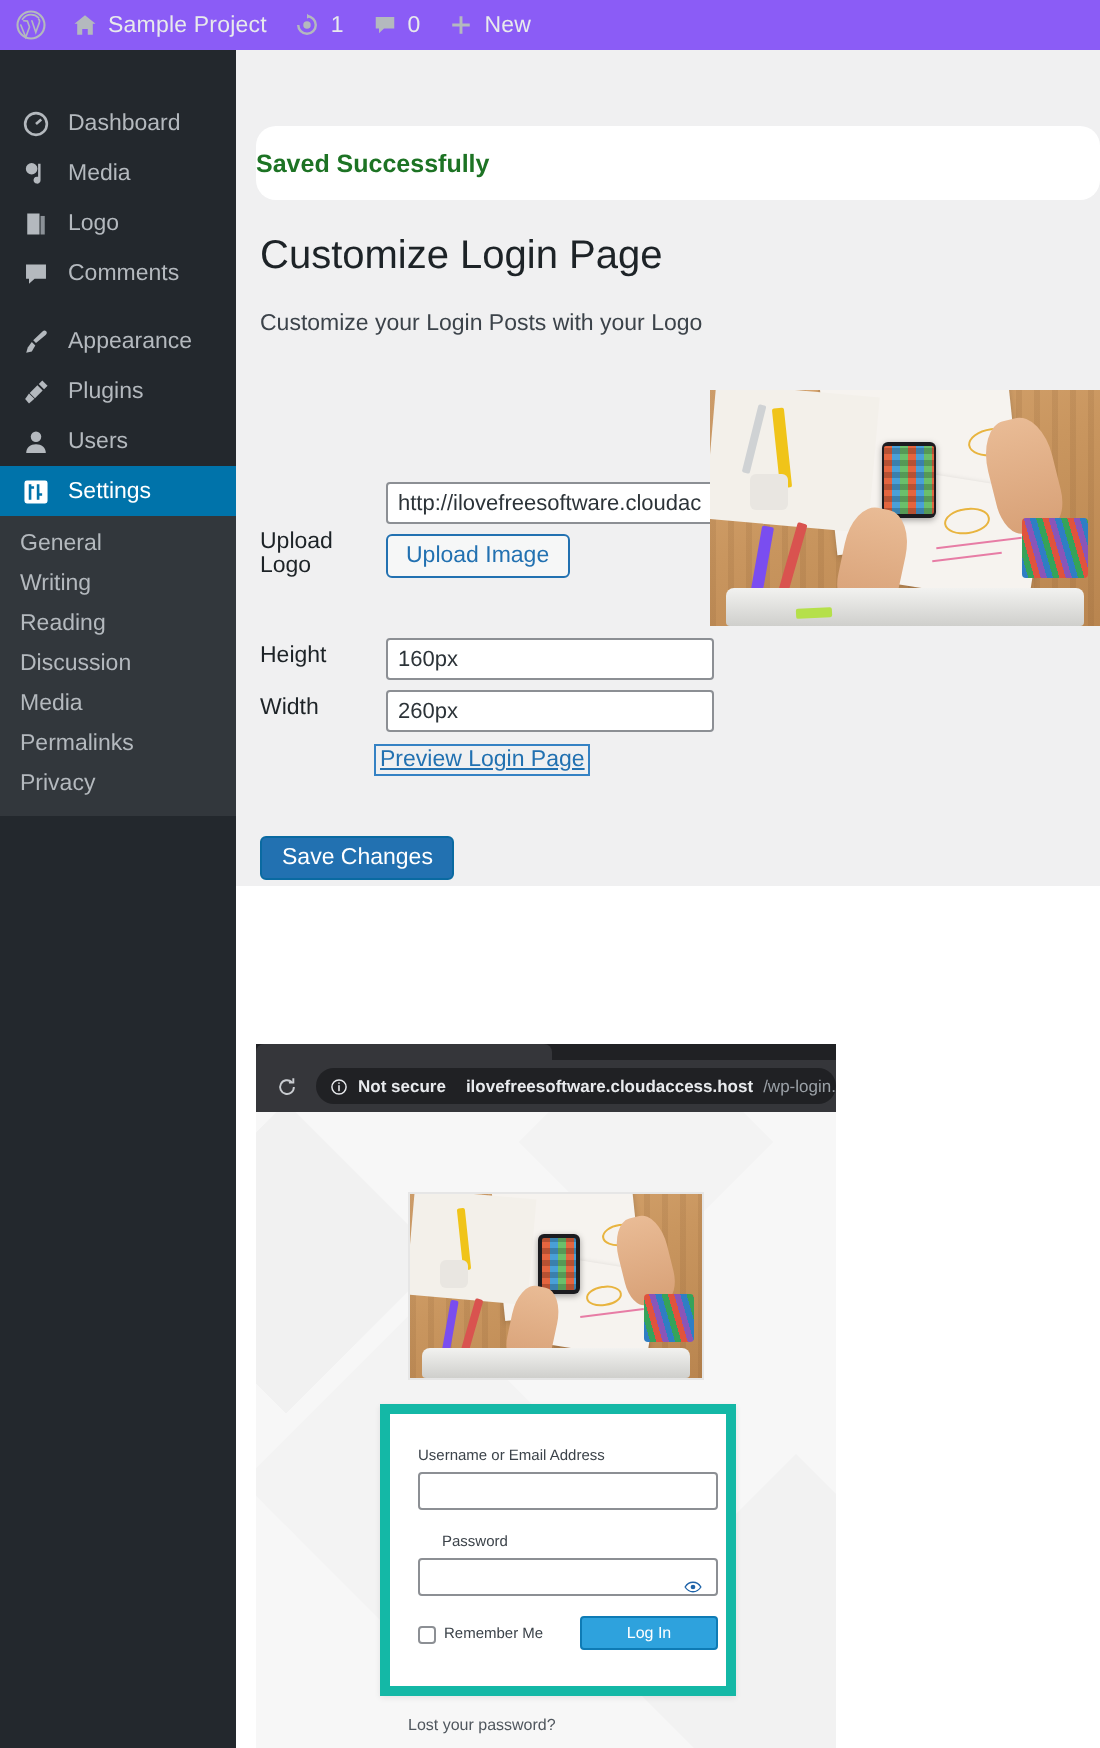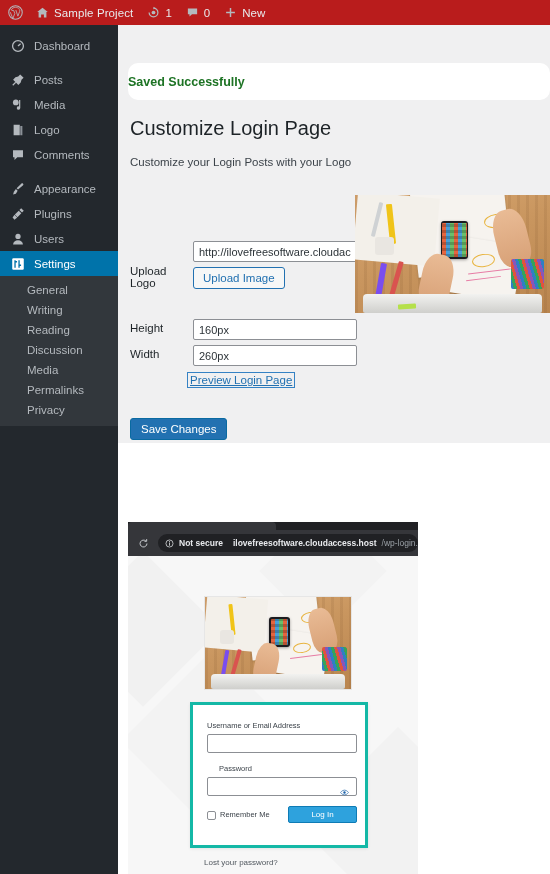--- a/index.html
+++ b/index.html
@@ -8,21 +8,21 @@
     width: 550px; height: 874px;
     background: #ffffff;
     font-family: "Liberation Sans", sans-serif;
     overflow: hidden;
   }
   #page { position: relative; width: 550px; height: 874px; background:#fff; }
 
   
   .adminbar {
     position:absolute; left:0; top:0; width:550px; height:25px;
-    background:#b91c1c; color:#b4b9be;
+    background:#8b5cf6; color:#b4b9be;
     display:flex; align-items:flex-end; font-size:11px;
   }
   .ab-item { display:flex; align-items:center; height:25px; padding:0 7px; gap:5px; color:#b4b9be; }
   .ab-wp { padding-left:8px; padding-right:6px; }
   .wp-logo-svg { display:block; }
   .ab-label { font-size:11.5px; color:#e8eaec; letter-spacing:.1px; }
   .ab-count { font-size:11.5px; color:#e8eaec; }
   .ab-icon { display:flex; align-items:center; justify-content:center; }
 
   
@@ -36,21 +36,21 @@
   }
   .menu-item.sep { margin-top:9px; }
   .menu-item .mi-ico { width:16px; height:16px; display:flex; align-items:center; justify-content:center; flex:0 0 16px; }
   .menu-item.current { background:#0073aa; color:#fff; }
   .menu-item.current .arrow {
     position:absolute; right:-8px; top:50%; transform:translateY(-50%);
     width:0;height:0;border-top:8px solid transparent;border-bottom:8px solid transparent;
     border-right:8px solid #f0f0f1;
   }
   .submenu { background:#32373c; padding:4px 0 6px; }
-  .submenu-item { display:block; padding:4px 0 4px 10px; font-size:11.5px; color:#b4b9be;margin-left:17px; }
+  .submenu-item { display:block; padding:4px 0 4px 10px; font-size:11.5px; color:#b4b9be; }
 
   
   .content {
     position:absolute; left:118px; top:25px; width:432px; height:418px;
     background:#f0f0f1;
   }
   .notice {
     position:absolute; left:10px; top:38px; width:422px; height:37px;
     background:#ffffff; display:flex; align-items:center; border-radius:10px;
   }
@@ -169,21 +169,21 @@
     position:absolute; left:0; top:34px; width:290px; height:318px;
     background:#f7f7f7; overflow:hidden;
   }
   .bgshape { position:absolute; background:#f1f1f1; }
   .login-logo {
     position:absolute; left:76px; top:40px; width:148px; height:94px;
     border:1px solid #e6e6e6; background:#fff;
   }
   .login-form {
     position:absolute; left:62px; top:146px; width:178px; height:146px;
-    background:#fff; border:3px solid #14b8a6;
+    background:#fff; border:5px solid #14b8a6;
     box-shadow:0 1px 3px rgba(0,0,0,.08);
   }
   .lf-label { position:absolute; font-size:7.5px; color:#3c434a; }
   .lf-input {
     position:absolute; left:14px; width:150px; height:19px;
     border:1px solid #8c8f94; background:#fff; border-radius:2px;
   }
   .eye { position:absolute; right:7px; top:5px; }
   .cb {
     position:absolute; left:14px; width:9px; height:9px;
@@ -240,39 +240,30 @@
         <svg width="13" height="13" viewBox="0 0 16 16" aria-hidden="true">
           <path d="M7.1 2.6h1.8v4.5h4.5v1.8H8.9v4.5H7.1V8.9H2.6V7.1h4.5z" fill="#b4b9be"></path>
         </svg>
       </span>
       <span class="ab-label">New</span>
     </div>
   </div>
 
   <div class="sidebar">
 
-    <div class="menu-item" style="margin-top:8px;">
+    <div class="menu-item" style="margin-top:24px;">
       <span class="mi-ico">
         <svg width="14" height="14" viewBox="0 0 16 16">
             <circle cx="8" cy="8" r="6.2" fill="none" stroke="#b4b9be" stroke-width="1.5"></circle>
             <path d="M8 8l3-2.6" stroke="#b4b9be" stroke-width="1.5" fill="none"></path>
           </svg>
       </span>
       <span>Dashboard</span>
     </div>
 
-    <div class="menu-item sep">
-      <span class="mi-ico">
-        <svg width="14" height="14" viewBox="0 0 16 16">
-            <path d="M10.5 1.6L8.2 4l-3.1 .9L2.4 7.6l6 6 2.7-2.7.9-3.1 2.4-2.3z" fill="#b4b9be"></path>
-            <path d="M5.4 10.6L2 14" stroke="#b4b9be" stroke-width="1.3"></path>
-          </svg>
-      </span>
-      <span>Posts</span>
-    </div>
 
     <div class="menu-item">
       <span class="mi-ico">
         <svg width="14" height="14" viewBox="0 0 16 16">
             <circle cx="5.5" cy="5" r="3.3" fill="#b4b9be"></circle>
             <path d="M9.2 2.2h1.4v9.3a2 2 0 1 1-1.4-1.9z" fill="#b4b9be"></path>
           </svg>
       </span>
       <span>Media</span>
     </div>

